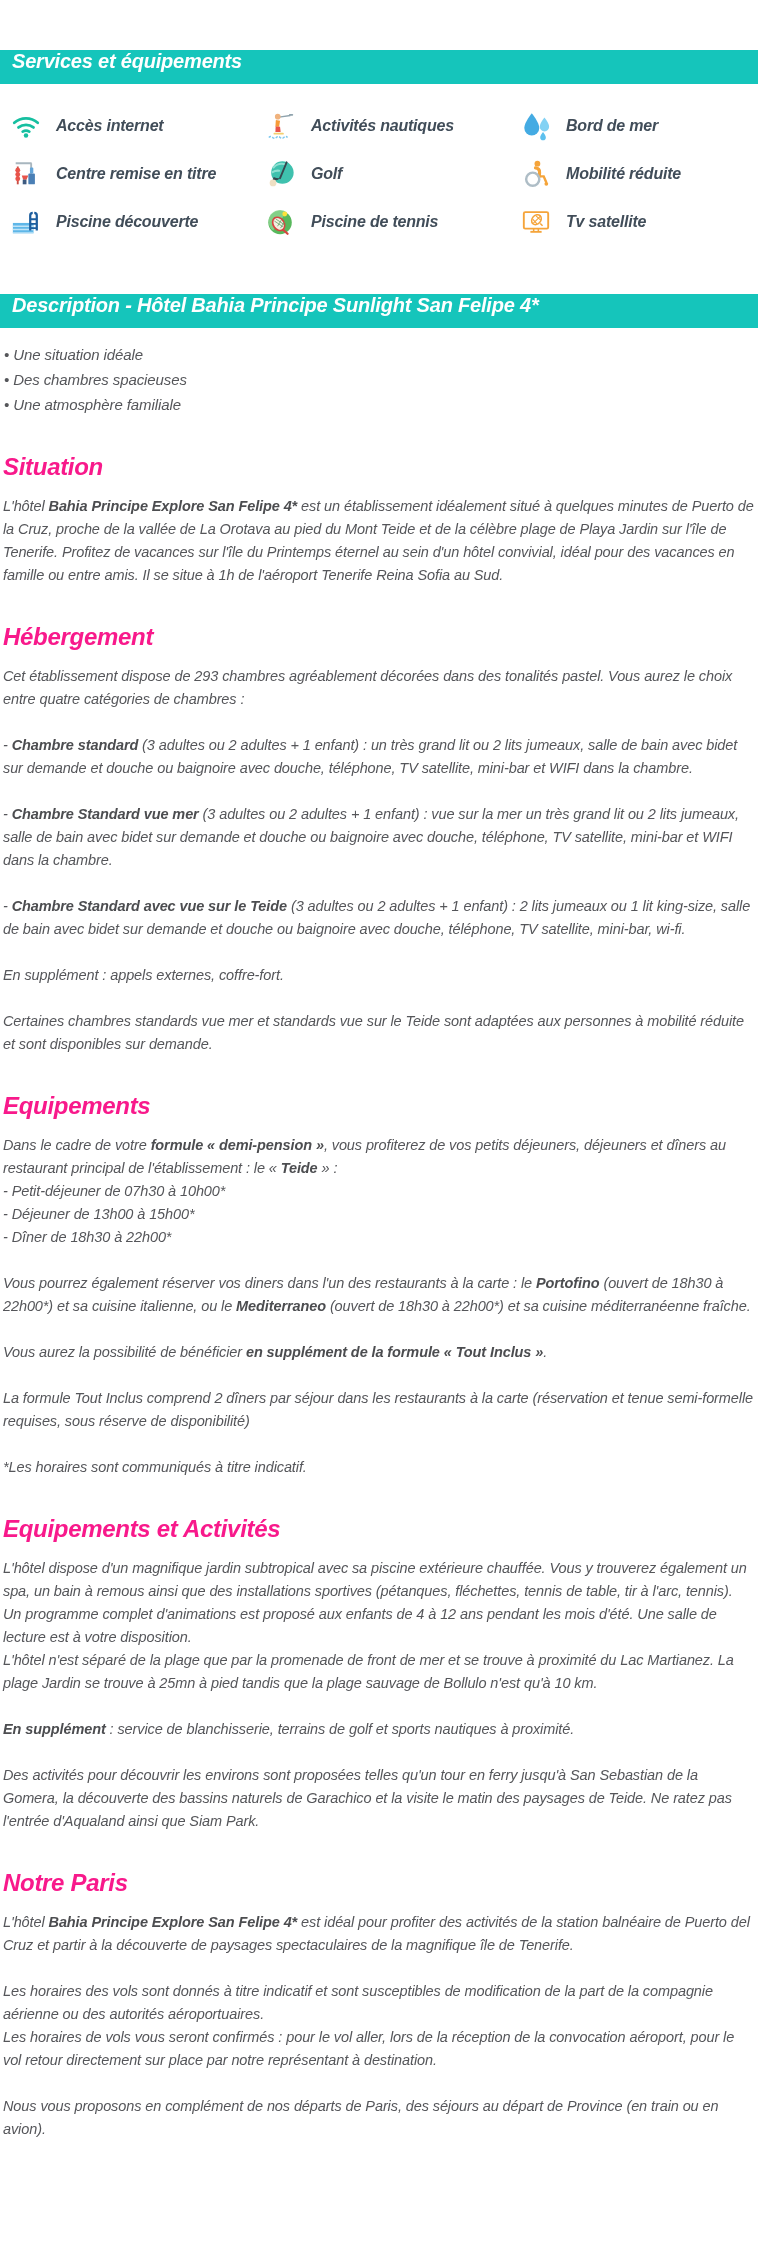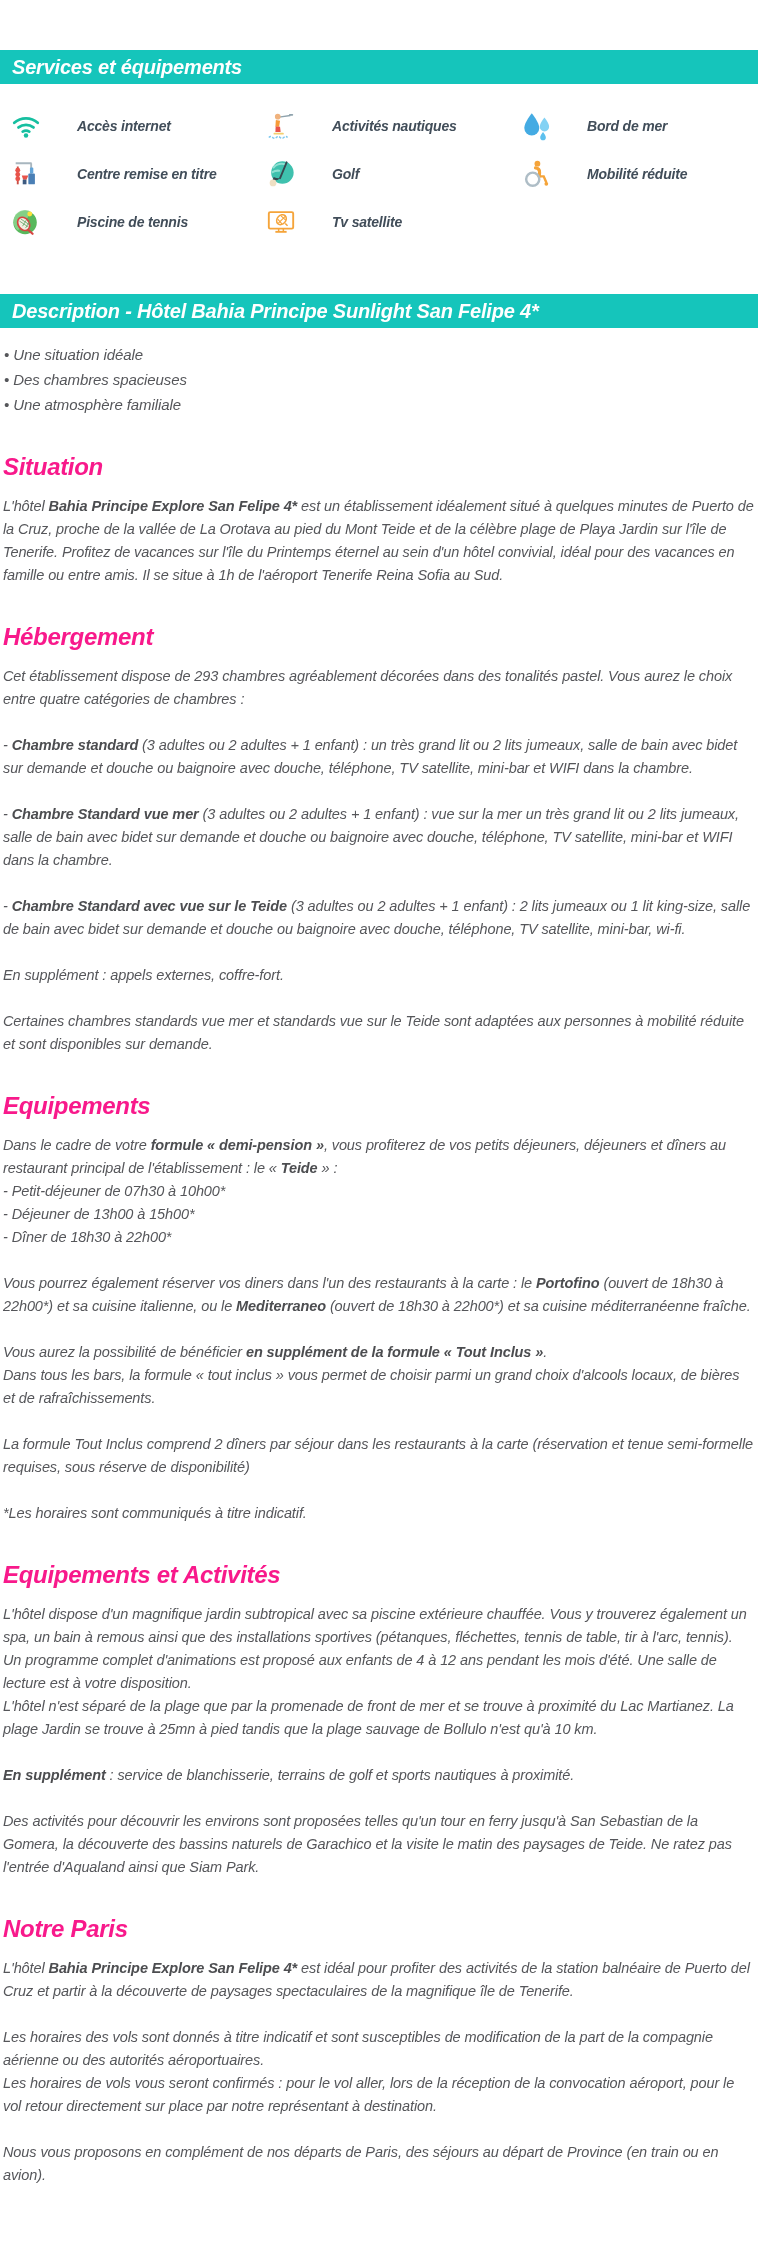--- a/index.html
+++ b/index.html
@@ -9,21 +9,21 @@
     font-style:italic;
     color:#55565a;
     -webkit-font-smoothing:antialiased;
   }
   .page{width:758px;overflow:hidden;background:#fff;}
 
   
   .section-bar{
     background:#15c5bb;
     height:34px;
-    display:flex;align-items:center;
+    display:flex;
     padding-left:12px;
     box-sizing:border-box;
   }
   .section-bar.first{margin-top:50px;}
   .section-bar .bar-title{
     color:#ffffff;
     font-weight:700;
     font-style:italic;
     font-size:20px;
     letter-spacing:-0.2px;
@@ -39,25 +39,24 @@
   .service-item{
     height:48px;
     display:flex;align-items:center;gap:14px;
   }
   .service-item .svc-icon{
     width:32px;height:32px;flex:0 0 32px;
     display:flex;align-items:center;justify-content:center;
   }
   .service-item .svc-label{
     font-weight:700;
-    font-size:14px;
+    font-size:16px;
     color:#414d59;
     letter-spacing:-0.2px;
     white-space:nowrap;
-    margin-left:21px;
   }
 
   
   .highlights{
     list-style:none;margin:14px 16px 0 0;padding:0 4px;
   }
   .highlights li{
     font-size:15px;line-height:25px;color:#55565a;letter-spacing:-0.1px;
   }
   .highlights li::before{content:"\2022\00a0";}
@@ -160,20 +159,31 @@
         <span class="svc-icon">
           <svg viewBox="0 0 32 32" width="30" height="30">
             <circle cx="17.5" cy="5" r="3.1" fill="#f5a43a"></circle>
             <path d="M15.5 9.5q4.5.5 4.3 5l-.3 4" fill="none" stroke="#f5a43a" stroke-width="3.4" stroke-linecap="round"></path>
             <path d="M19 18.5h5.2l2.6 6" fill="none" stroke="#f5a43a" stroke-width="2.6" stroke-linecap="round"></path>
             <circle cx="12.5" cy="21.5" r="7" fill="none" stroke="#aebdc6" stroke-width="2.6"></circle>
             <circle cx="27" cy="26.5" r="2" fill="#f5a43a"></circle>
           </svg>
         </span>
         <span class="svc-label">Mobilité réduite</span>
+      </div>
+      <div class="service-item">
+        <span class="svc-icon">
+          <svg viewBox="0 0 32 32" width="30" height="30">
+            <rect x="2" y="17" width="22" height="11" fill="#5fb7e8"></rect>
+            <path d="M2 20.5h22M2 24h22M2 27.5h22" stroke="#bfe4f7" stroke-width="1.4" fill="none"></path>
+            <path d="M20.5 25V9q0-2.8 2.7-2.8M27.5 25V9q0-2.8-2.7-2.8" fill="none" stroke="#1d5e9e" stroke-width="2.4"></path>
+            <path d="M20.5 13h7M20.5 18h7M20.5 22.5h7" stroke="#1d5e9e" stroke-width="2" fill="none"></path>
+          </svg>
+        </span>
+        <span class="svc-label">Piscine découverte</span>
       </div>
       <div class="service-item">
         <span class="svc-icon">
           <svg viewBox="0 0 32 32" width="30" height="30">
             <circle cx="15" cy="16.5" r="12.5" fill="#58b85c"></circle>
             <path d="M5 8a12.5 12.5 0 0 1 17-2.5L7.5 25A12.5 12.5 0 0 1 5 8z" fill="#8bd48e" opacity=".85"></path>
             <ellipse cx="13.5" cy="18" rx="5.8" ry="7.6" transform="rotate(-35 13.5 18)" fill="#f3efe2" stroke="#d64541" stroke-width="1.8"></ellipse>
             <path d="M9 15l9 6M10.5 12.8l9 6M12.3 20.5l4-6.5M15.5 22.5l4-6.5" stroke="#6aa86d" stroke-width=".9" fill="none"></path>
             <path d="M18.5 24.5l4.5 4" stroke="#d64541" stroke-width="2.4" stroke-linecap="round"></path>
             <circle cx="20" cy="7.5" r="2.6" fill="#fde23a"></circle>
@@ -212,21 +222,21 @@
       <h2 class="section-heading">Hébergement</h2>
       <p class="para"><span>Cet établissement dispose de 293 chambres agréablement décorées dans des tonalités pastel. Vous aurez le choix entre quatre catégories de chambres :</span></p>
       <p class="para"><span>- </span><strong>Chambre standard</strong><span> (3 adultes ou 2 adultes + 1 enfant) : un très grand lit ou 2 lits jumeaux, salle de bain avec bidet sur demande et douche ou baignoire avec douche, téléphone, TV satellite, mini-bar et WIFI dans la chambre.</span></p>
       <p class="para"><span>- </span><strong>Chambre Standard vue mer</strong><span> (3 adultes ou 2 adultes + 1 enfant) : vue sur la mer un très grand lit ou 2 lits jumeaux, salle de bain avec bidet sur demande et douche ou baignoire avec douche, téléphone, TV satellite, mini-bar et WIFI dans la chambre.</span></p>
       <p class="para"><span>- </span><strong>Chambre Standard avec vue sur le Teide</strong><span> (3 adultes ou 2 adultes + 1 enfant) : 2 lits jumeaux ou 1 lit king-size, salle de bain avec bidet sur demande et douche ou baignoire avec douche, téléphone, TV satellite, mini-bar, wi-fi.</span></p>
       <p class="para"><span>En supplément : appels externes, coffre-fort.</span></p>
       <p class="para"><span>Certaines chambres standards vue mer et standards vue sur le Teide sont adaptées aux personnes à mobilité réduite et sont disponibles sur demande.</span></p>
       <h2 class="section-heading">Equipements</h2>
       <p class="para"><span>Dans le cadre de votre </span><strong>formule « demi-pension »</strong><span>, vous profiterez de vos petits déjeuners, déjeuners et dîners au restaurant principal de l'établissement : le « </span><strong>Teide</strong><span> » :</span><br><span>- Petit-déjeuner de 07h30 à 10h00*</span><br><span>- Déjeuner de 13h00 à 15h00*</span><br><span>- Dîner de 18h30 à 22h00*</span></p>
       <p class="para"><span>Vous pourrez également réserver vos diners dans l'un des restaurants à la carte : le </span><strong>Portofino</strong><span> (ouvert de 18h30 à 22h00*) et sa cuisine italienne, ou le </span><strong>Mediterraneo</strong><span> (ouvert de 18h30 à 22h00*) et sa cuisine méditerranéenne fraîche.</span></p>
-      <p class="para"><span>Vous aurez la possibilité de bénéficier </span><strong>en supplément de la formule « Tout Inclus »</strong><span>.</span><br><span>Dans tous les bars, la formule « tout inclus » vous permet de choisir parmi un grand choix d'alcools locaux, de bières et de rafraîchissements.</span></p>
+      <p class="para"><span>Vous aurez la possibilité de bénéficier </span><strong>en supplément de la formule « Tout Inclus »</strong><span>.</span><br></p>
       <p class="para"><span>La formule Tout Inclus comprend 2 dîners par séjour dans les restaurants à la carte (réservation et tenue semi-formelle requises, sous réserve de disponibilité)</span></p>
       <p class="para"><span>*Les horaires sont communiqués à titre indicatif.</span></p>
       <h2 class="section-heading">Equipements et Activités</h2>
       <p class="para"><span>L'hôtel dispose d'un magnifique jardin subtropical avec sa piscine extérieure chauffée. Vous y trouverez également un spa, un bain à remous ainsi que des installations sportives (pétanques, fléchettes, tennis de table, tir à l'arc, tennis). Un programme complet d'animations est proposé aux enfants de 4 à 12 ans pendant les mois d'été. Une salle de lecture est à votre disposition.</span><br><span>L'hôtel n'est séparé de la plage que par la promenade de front de mer et se trouve à proximité du Lac Martianez. La plage Jardin se trouve à 25mn à pied tandis que la plage sauvage de Bollulo n'est qu'à 10 km.</span></p>
       <p class="para"><strong>En supplément</strong><span> : service de blanchisserie, terrains de golf et sports nautiques à proximité.</span></p>
       <p class="para"><span>Des activités pour découvrir les environs sont proposées telles qu'un tour en ferry jusqu'à San Sebastian de la Gomera, la découverte des bassins naturels de Garachico et la visite le matin des paysages de Teide. Ne ratez pas l'entrée d'Aqualand ainsi que Siam Park.</span></p>
       <h2 class="section-heading">Notre Paris</h2>
       <p class="para"><span>L'hôtel </span><strong>Bahia Principe Explore San Felipe 4*</strong><span> est idéal pour profiter des activités de la station balnéaire de Puerto del Cruz et partir à la découverte de paysages spectaculaires de la magnifique île de Tenerife.</span></p>
       <p class="para"><span>Les horaires des vols sont donnés à titre indicatif et sont susceptibles de modification de la part de la compagnie aérienne ou des autorités aéroportuaires.</span><br><span>Les horaires de vols vous seront confirmés : pour le vol aller, lors de la réception de la convocation aéroport, pour le vol retour directement sur place par notre représentant à destination.</span></p>
       <p class="para"><span>Nous vous proposons en complément de nos départs de Paris, des séjours au départ de Province (en train ou en avion).</span><br><br></p>

